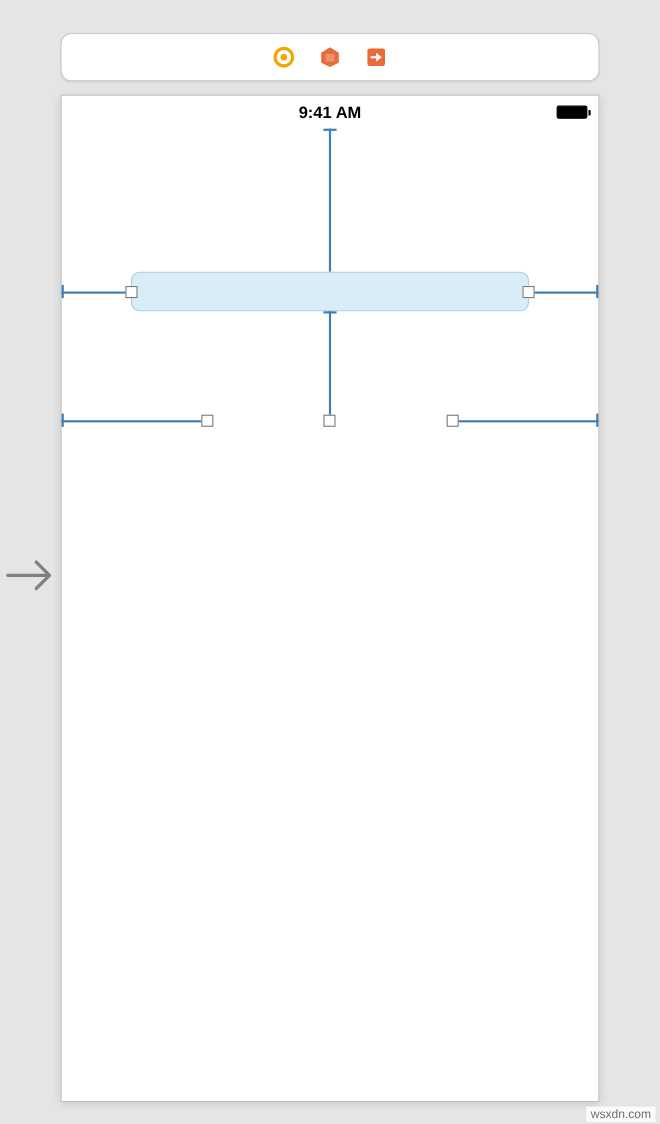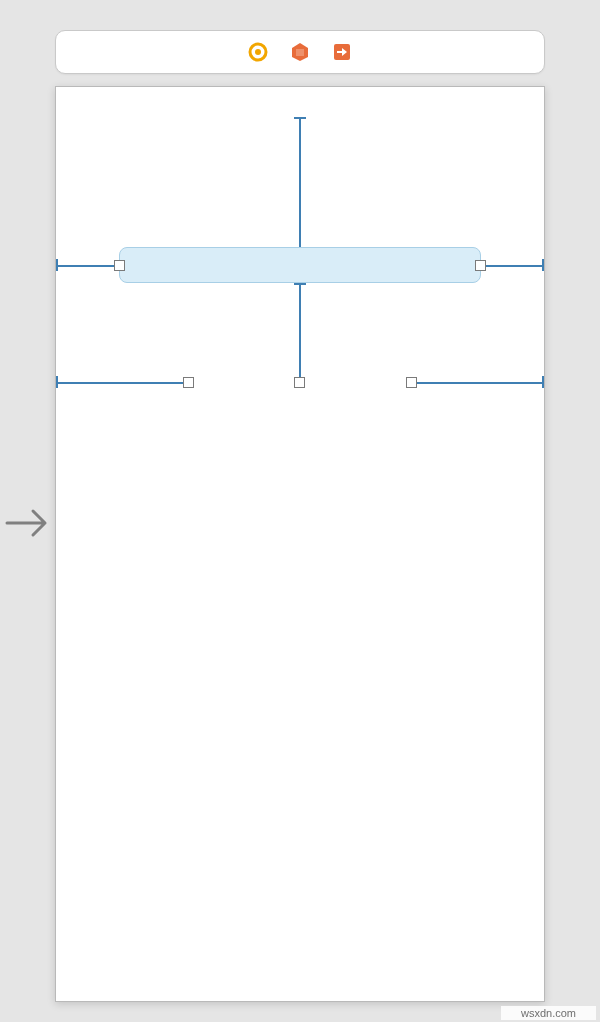--- a/index.html
+++ b/index.html
@@ -122,21 +122,21 @@
     }
 
     
     .watermark {
       position: absolute;
       right: 4px;
       bottom: 2px;
       font-size: 11px;
       color: #6f6f6f;
       background: rgba(255,255,255,0.85);
-      padding: 1px 20px;
+      padding: 1px 4px;
       font-family: Arial, sans-serif;
     }
   </style>
 </head>
 <body>
 
 <div class="scene-toolbar">
   <span class="tb-icon">
     <svg width="20" height="20" viewBox="0 0 20 20">
       <circle cx="10" cy="10" r="8" fill="none" stroke="#F2A600" stroke-width="3"></circle>
@@ -159,20 +159,24 @@
 </div>
 
 <span class="entry-arrow">
   <svg width="46" height="36" viewBox="0 0 46 36">
     <path d="M2 18 L40 18 M28 6 L40 18 L28 30" fill="none" stroke="#808080" stroke-width="3" stroke-linecap="round" stroke-linejoin="round"></path>
   </svg>
 </span>
 
 <div class="device">
 
+  <div class="status-bar">
+    <span>9:41 AM</span>
+    <span class="battery"></span>
+  </div>
 
   <div class="guide v" style="left:50%; margin-left:-1px; top:30px; height:130px;"></div>
   <div class="guide-cap gcap-v" style="left:50%; margin-left:-6px; top:30px;"></div>
 
   <div class="guide h" style="left:0; top:178px; width:63px;"></div>
   <div class="guide-cap gcap-h" style="left:0; top:172px;"></div>
 
   <div class="guide h" style="right:0; top:178px; width:63px;"></div>
   <div class="guide-cap gcap-h" style="right:0; top:172px;"></div>
 

